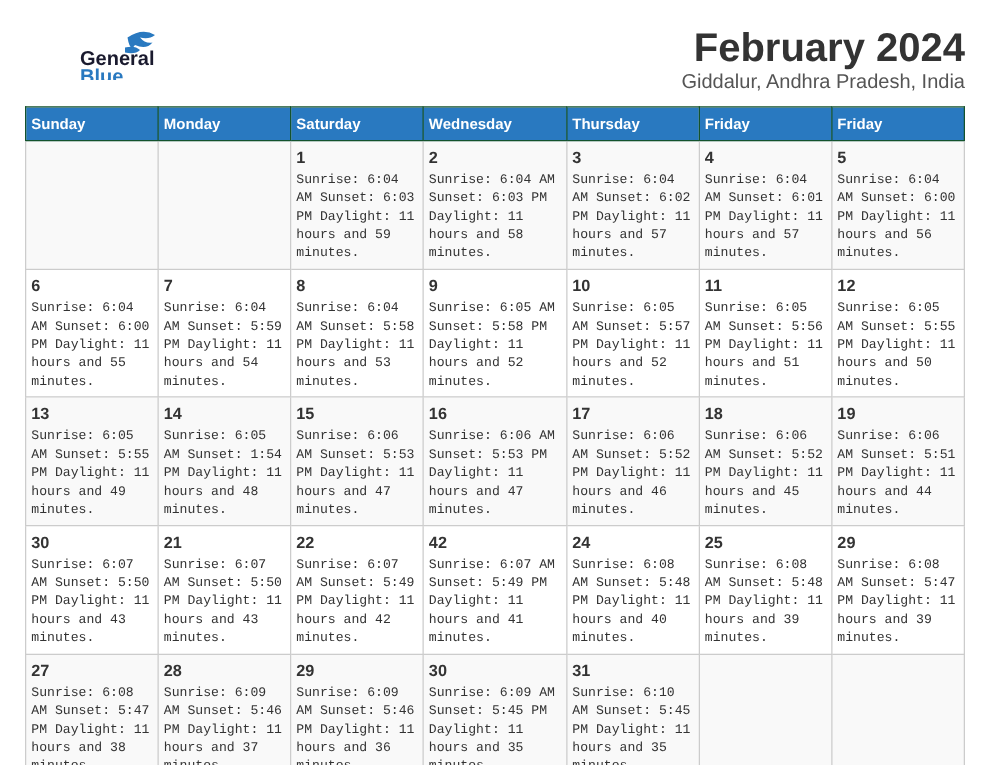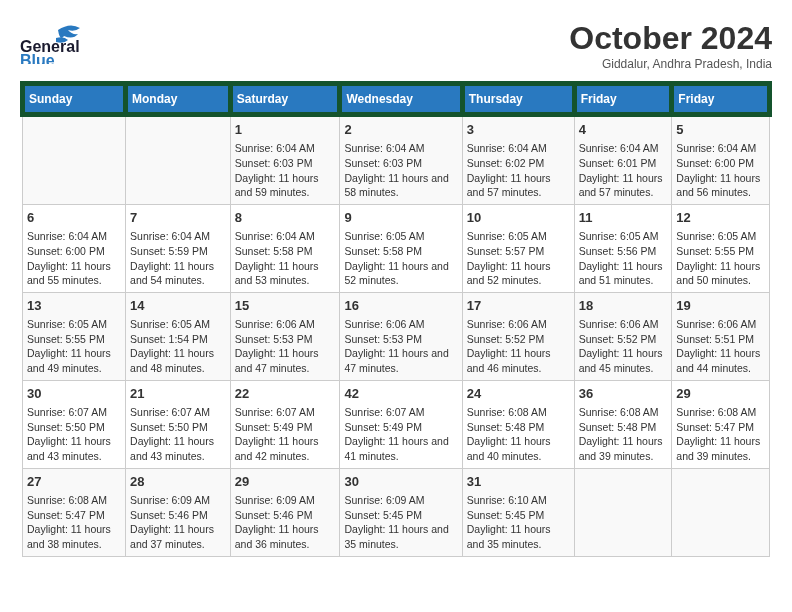--- a/index.html
+++ b/index.html
@@ -13,47 +13,48 @@
     .header {
       display: flex;
       justify-content: space-between;
       align-items: flex-start;
       margin-bottom: 10px;
     }
     .logo {
       display: flex;
       flex-direction: column;
       align-items: flex-start;
+      margin-left: 44px;
     }
     .title-block {
       text-align: right;
     }
     .title-block h1 {
       font-size: 32px;
       font-weight: bold;
       color: #333;
     }
     .title-block h2 {
-      font-size: 12px;
+      font-size: 16px;
       color: #555;
       font-weight: normal;
     }
     table {
       width: 100%;
       border-collapse: collapse;
       font-size: 11px;
     }
     thead tr th {
       background-color: #2979c0;
       color: #fff;
       padding: 6px 4px;
       text-align: left;
       font-size: 12px;
       font-weight: bold;
-      border: 5px solid #14532d;
+      border: 1px solid #14532d;
     }
     tbody tr td {
       border: 1px solid #ccc;
       vertical-align: top;
       padding: 4px;
       min-height: 70px;
       color: #333;
       font-size: 10.5px;
       line-height: 1.4;
     }
@@ -65,38 +66,39 @@
     }
     .day-num {
       font-size: 13px;
       font-weight: bold;
       display: block;
       margin-bottom: 2px;
     }
     .day-info {
       display: block;
       color: #333;
+      font-family: Liberation Mono, monospace;
     }
   </style>
 </head>
 <body>
 
 <div class="header">
   <div class="logo">
     <svg width="90" height="44" viewBox="0 0 90 44">
 
       <path d="M38 10 Q50 2 60 8 Q55 12 48 10 Q52 15 58 14 Q53 20 44 16 Q40 22 38 10Z" fill="#2979c0"></path>
       <path d="M36 18 Q44 16 48 20 Q44 24 36 22Z" fill="#2979c0"></path>
 
       <text x="0" y="32" font-size="16" font-weight="bold" fill="#1a1a2e" font-family="Arial">General</text>
       <text x="0" y="46" font-size="16" font-weight="bold" fill="#2979c0" font-family="Arial">Blue</text>
     </svg>
   </div>
   <div class="title-block">
-    <h1>October 2024</h1>
+    <h1>February 2024</h1>
     <h2>Giddalur, Andhra Pradesh, India</h2>
   </div>
 </div>
 
 <table>
   <thead>
     <tr id="header-row">
     <th>Sunday</th>
         <th>Monday</th>
         <th>Saturday</th>
@@ -254,21 +256,21 @@
 Sunset: 5:49 PM
 Daylight: 11 hours and 41 minutes.</span>
         </td>
         <td>
           <span class="day-num">24</span>
           <span class="day-info">Sunrise: 6:08 AM
 Sunset: 5:48 PM
 Daylight: 11 hours and 40 minutes.</span>
         </td>
         <td>
-          <span class="day-num">36</span>
+          <span class="day-num">25</span>
           <span class="day-info">Sunrise: 6:08 AM
 Sunset: 5:48 PM
 Daylight: 11 hours and 39 minutes.</span>
         </td>
         <td>
           <span class="day-num">29</span>
           <span class="day-info">Sunrise: 6:08 AM
 Sunset: 5:47 PM
 Daylight: 11 hours and 39 minutes.</span>
         </td>

